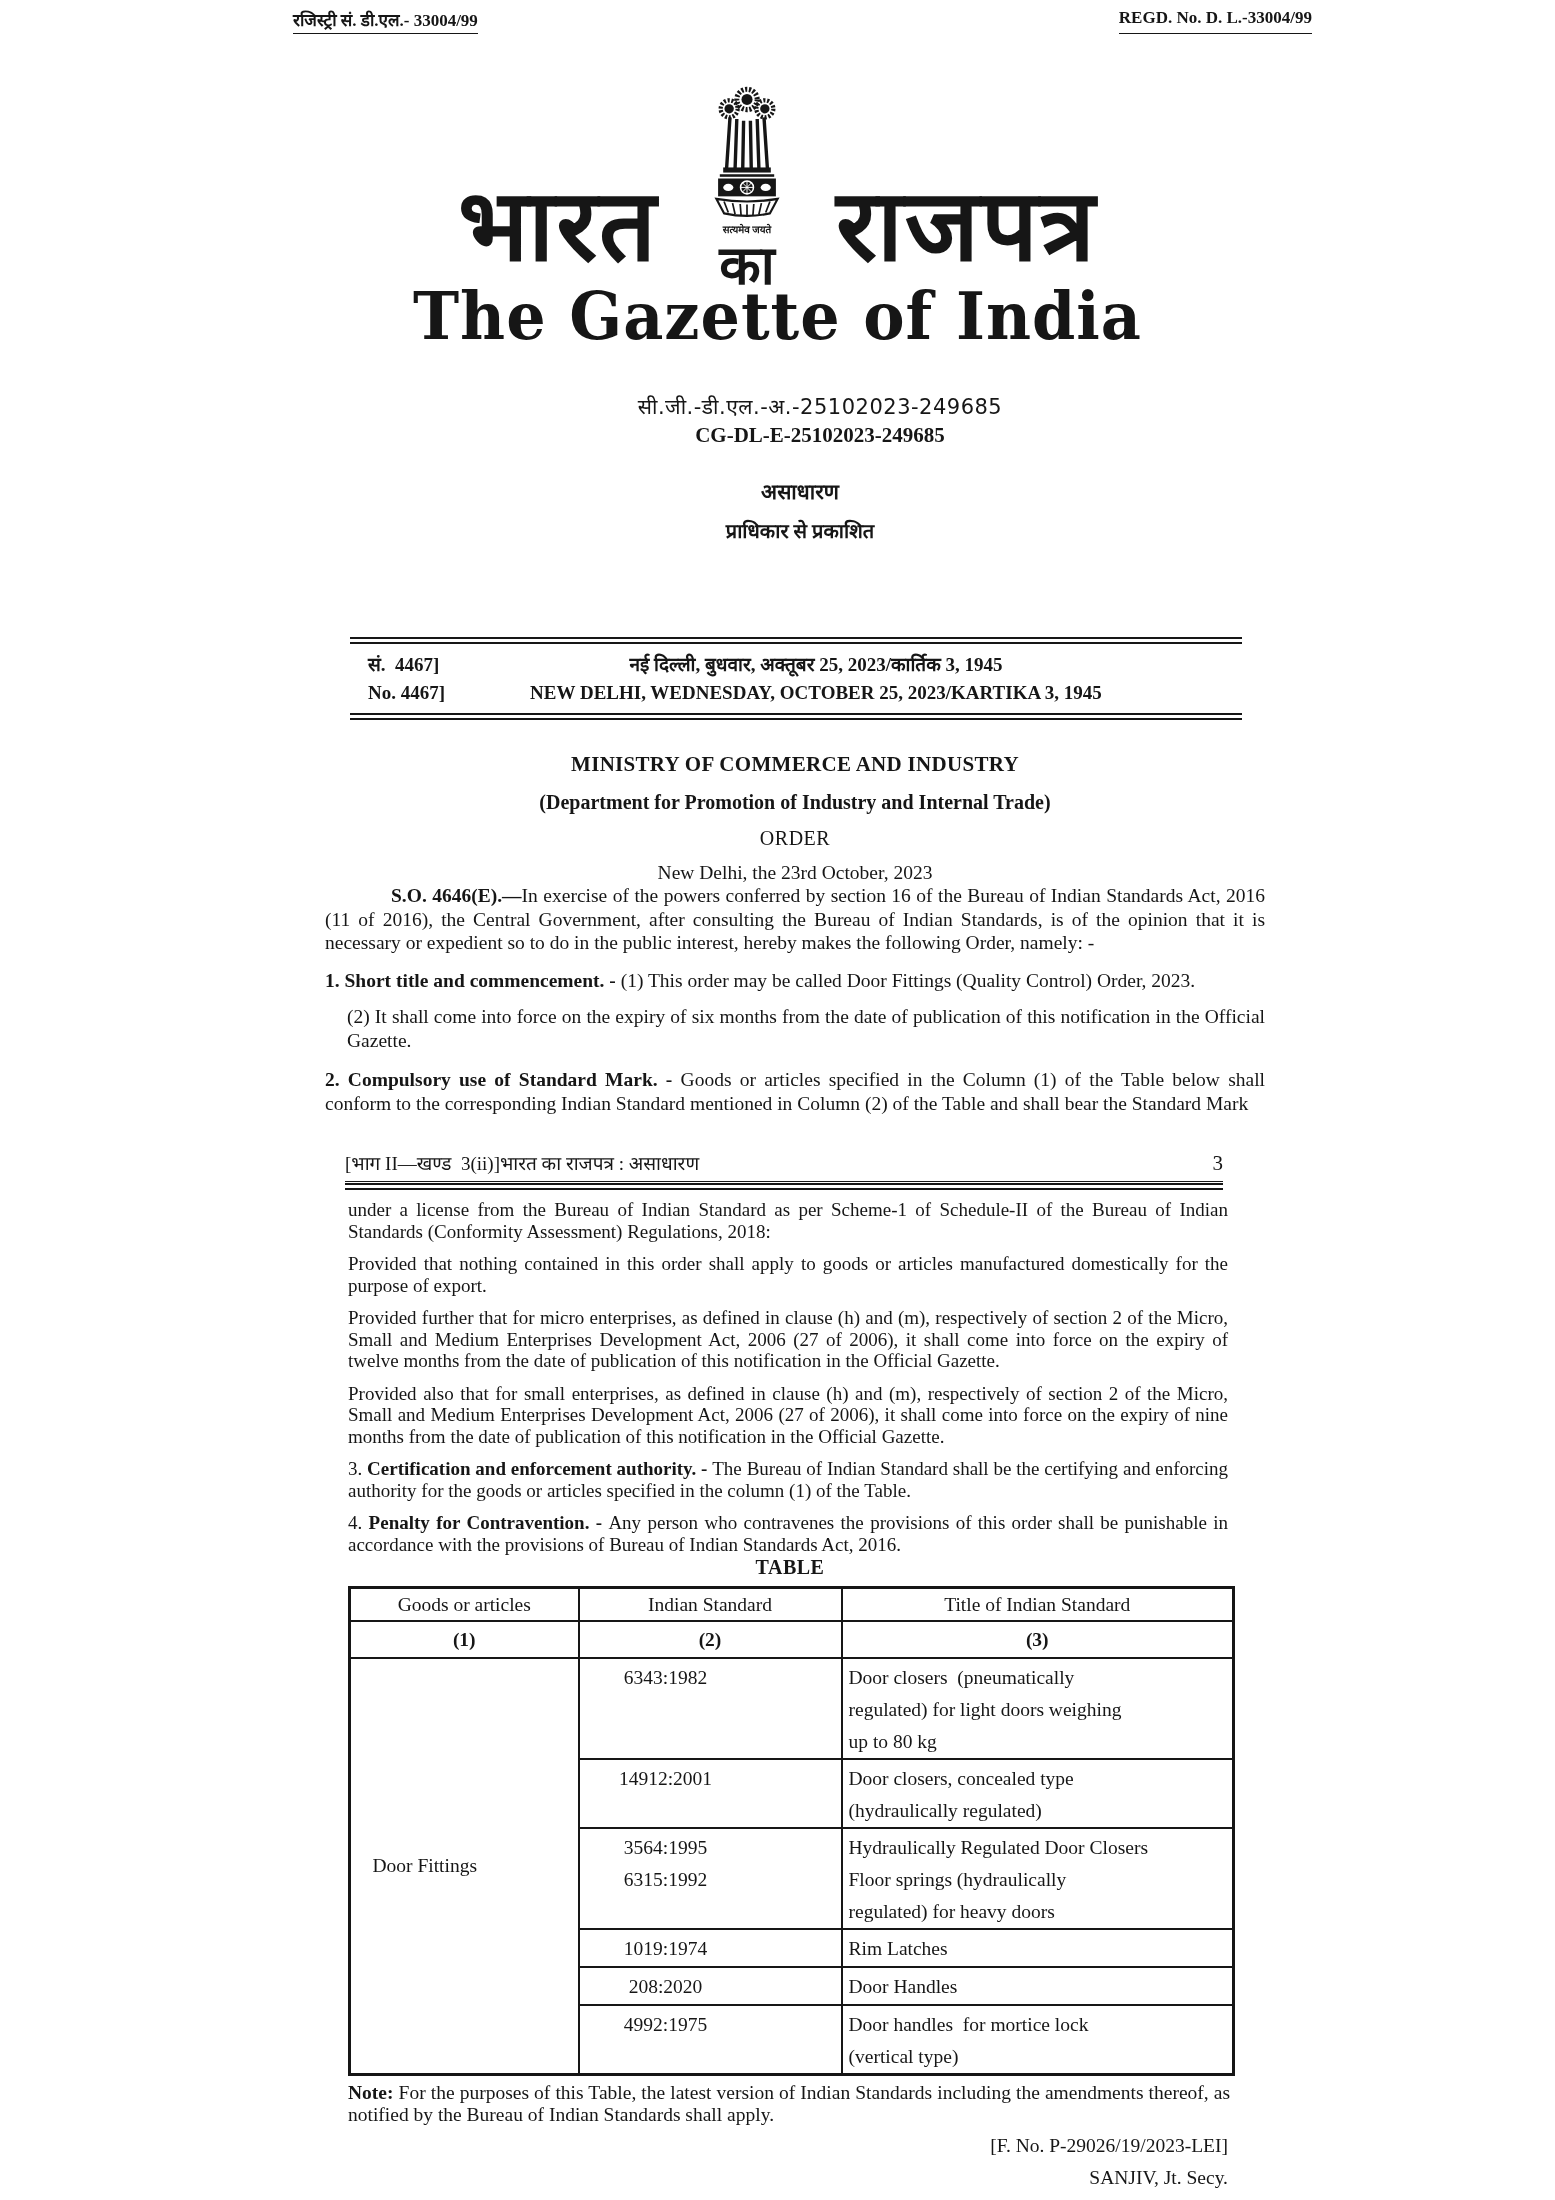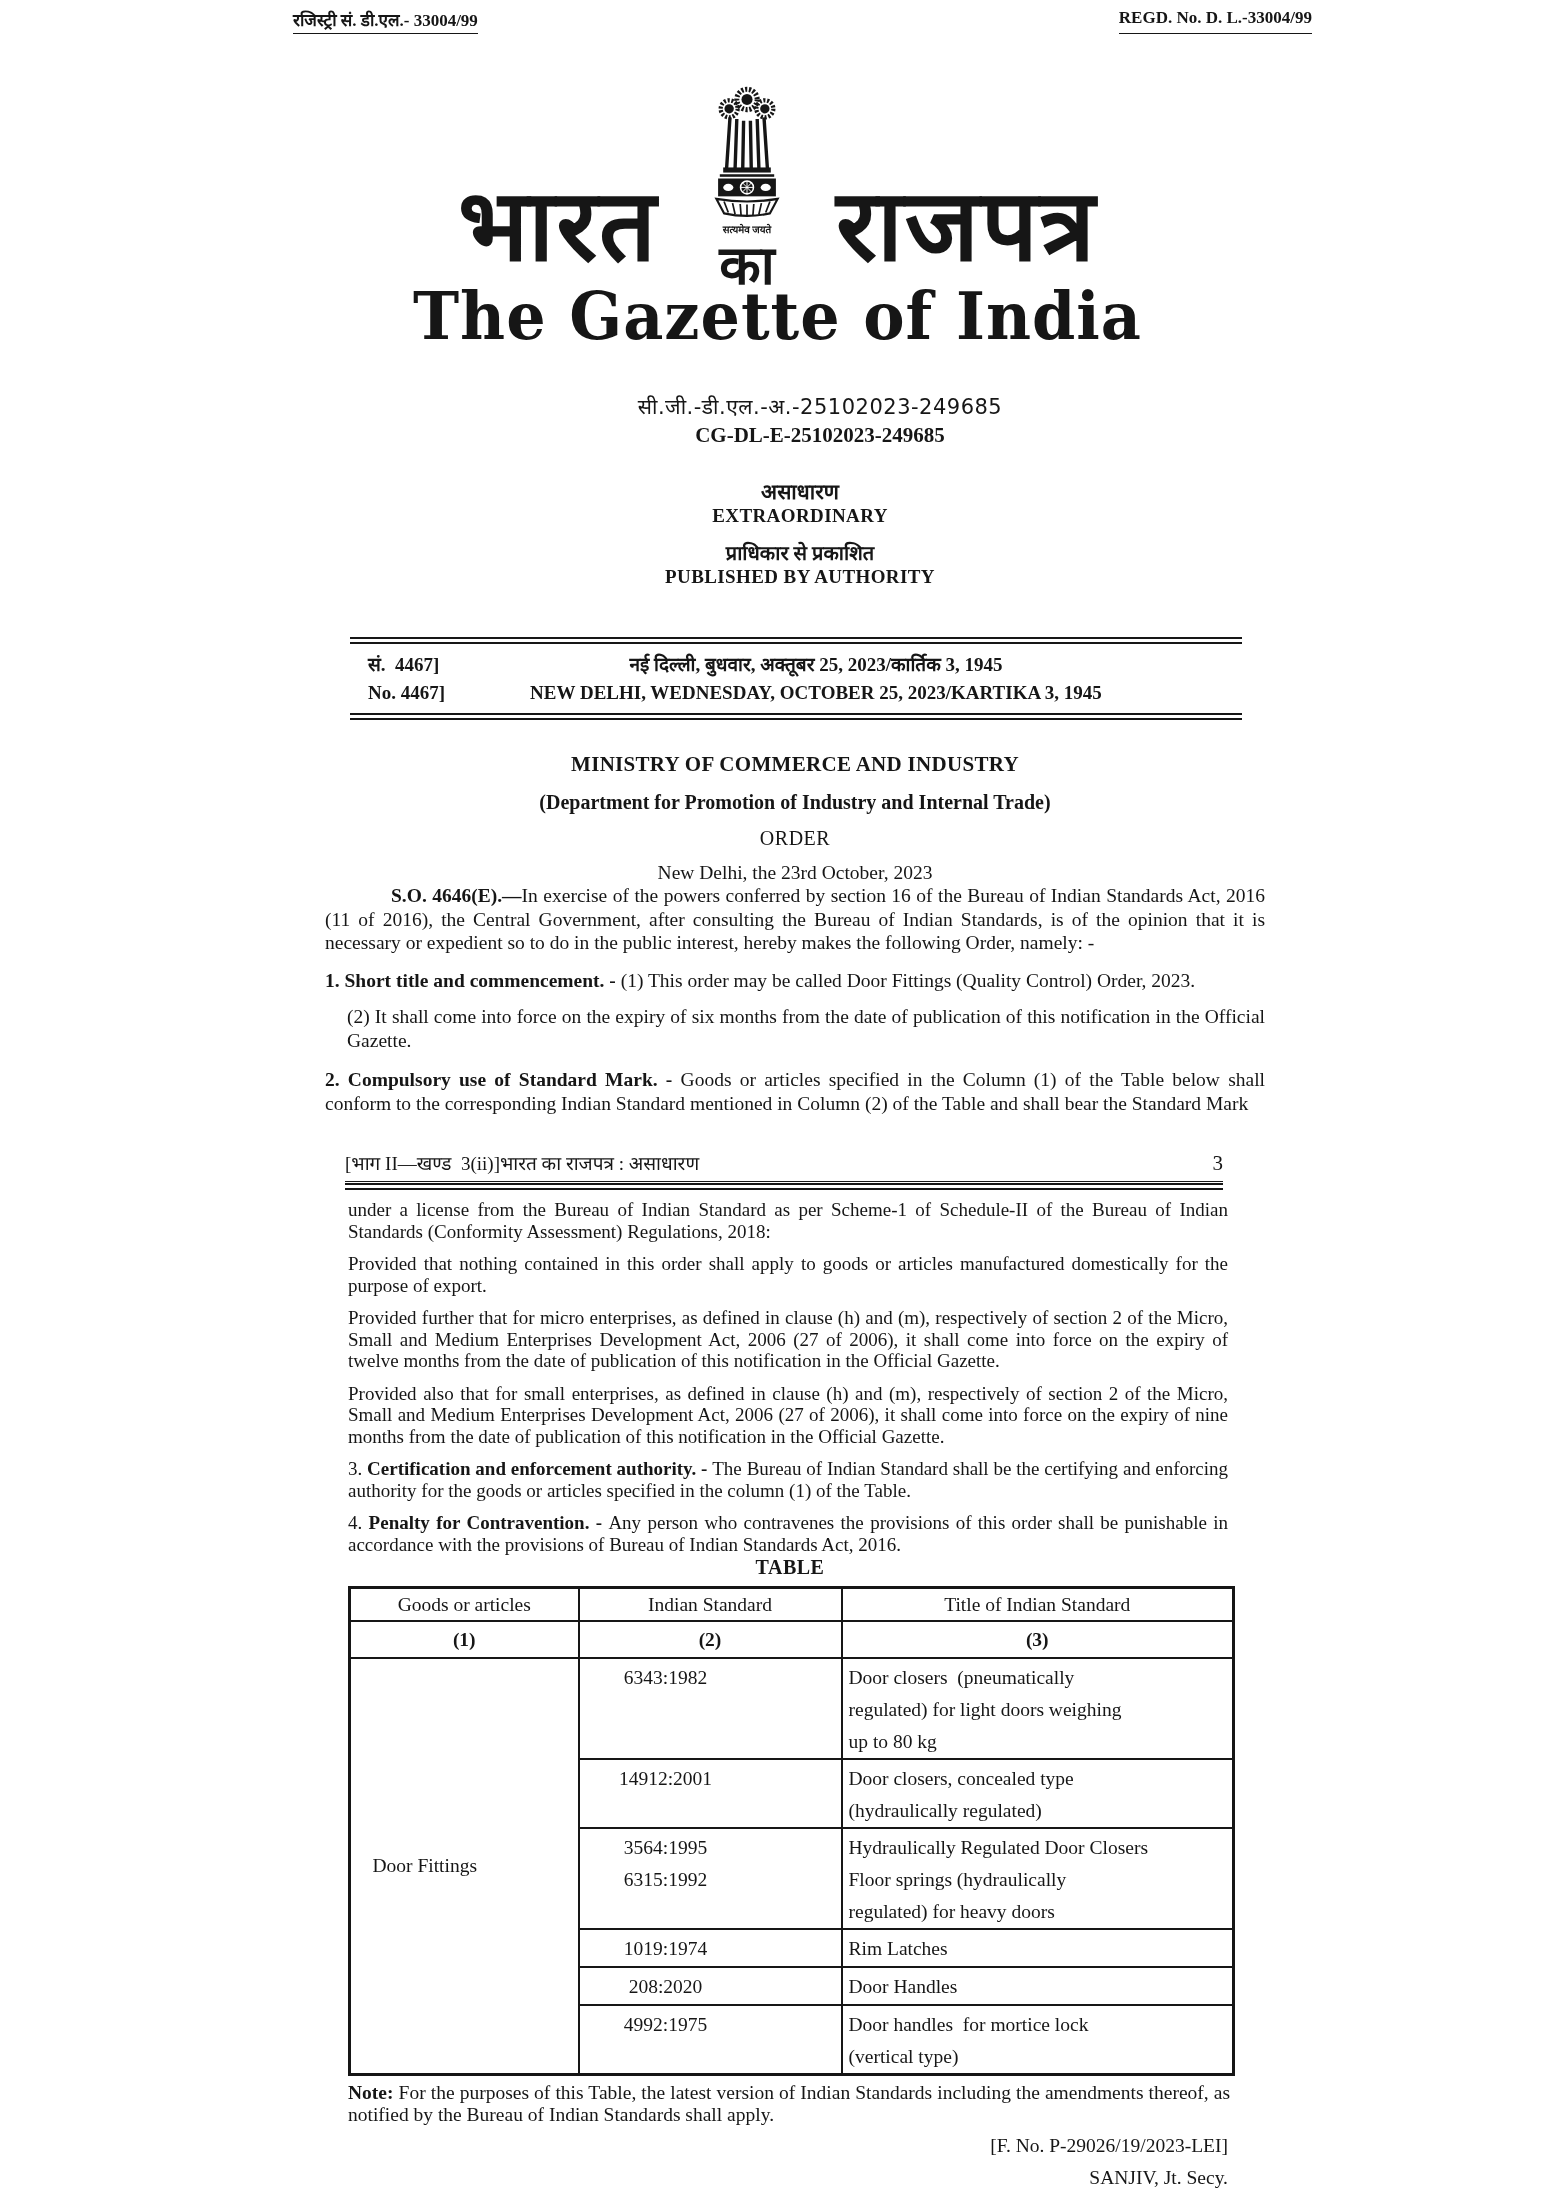--- a/index.html
+++ b/index.html
@@ -132,25 +132,23 @@
 <div class="abs" id="gazette-title">The Gazette of India</div>
 
 <div class="abs" id="code-block">
   <div id="code-hindi">सी.जी.-डी.एल.-अ.-25102023-249685</div>
   <div id="code-english">CG-DL-E-25102023-249685</div>
 </div>
 
 <div class="abs" id="meta-block">
   <div class="grp">
     <div class="hi">असाधारण</div>
-    <div class="en">EXTRAORDINARY</div>
   </div>
   <div class="grp" style="margin-bottom:0;">
     <div class="hi" style="font-size:20px;">प्राधिकार से प्रकाशित</div>
-    <div class="en">PUBLISHED BY AUTHORITY</div>
   </div>
 </div>
 
 <div class="abs" id="issue-bar">
   <div class="rule-double"></div>
   <div id="issue-rows">
     <div class="issue-row">
       <span class="no">सं.&nbsp;&nbsp;4467]</span>
       <span class="dt">नई दिल्ली, बुधवार, अक्तूबर 25, 2023/कार्तिक 3, 1945</span>
       <span></span>

